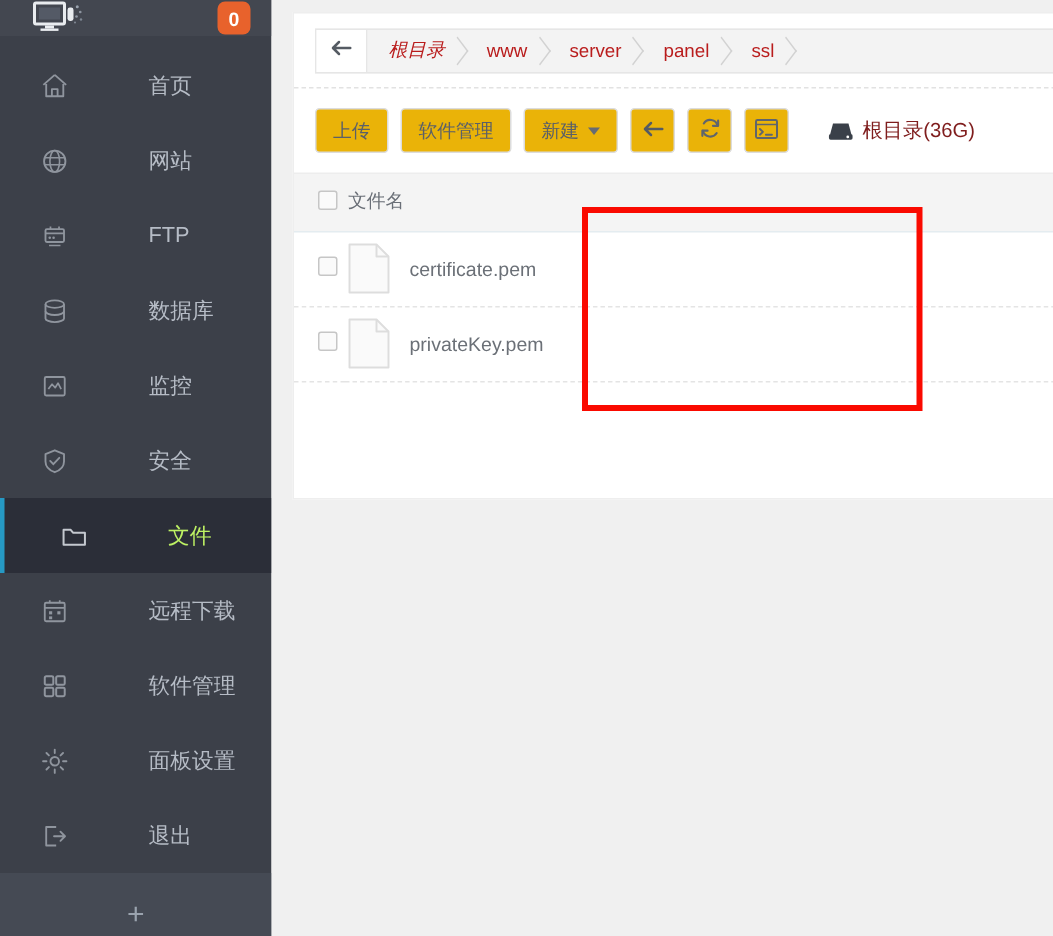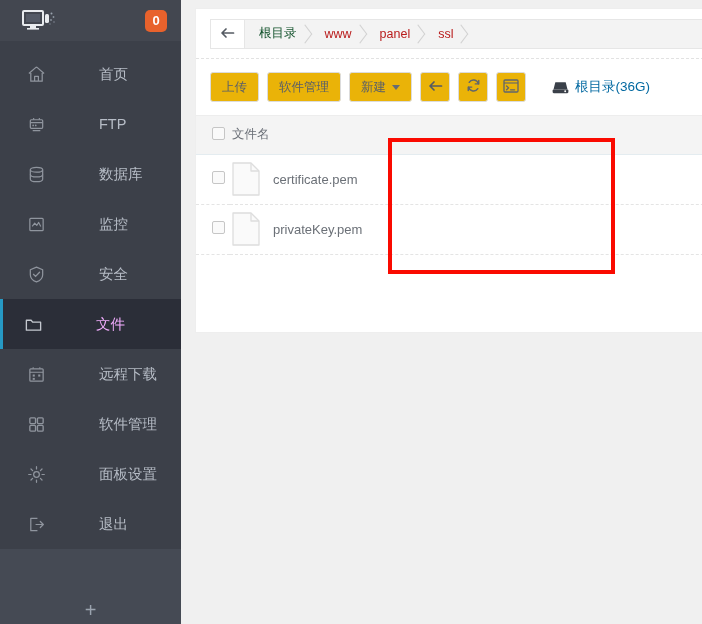--- a/index.html
+++ b/index.html
@@ -52,22 +52,22 @@
   .sb-item .ico {
     width: 22px; height: 22px;
     margin-right: 14px;
     display: flex; align-items: center; justify-content: center;
     opacity: .62;
   }
   .sb-item .ico svg { display: block; }
   .sb-item.active {
     background: #2b2e38;
     border-left-color: #2699c4;
-    color: #f0abfc;
-    padding-left: 19px;
+    color: #bef264;
+    padding-left: 35px;
   }
   .sb-item.active .ico { opacity: .85; }
   .sb-label { white-space: nowrap; }
   .sb-filler { flex: 1 1 auto; background: #3c4049; }
   .sb-bottom {
     height: 84px;
     background: #454a54;
     display: flex; align-items: flex-end; justify-content: center;
     padding-bottom: 4px;
   }
@@ -108,21 +108,21 @@
     display: flex; align-items: center; justify-content: center;
   }
   .crumb {
     display: flex; align-items: center;
     position: relative;
     padding: 0 16px 0 12px;
     font-size: 12.5px;
     color: #b91c1c;
     white-space: nowrap;
   }
-  .crumb.first { color: #14532d; padding-left: 14px; }
+  .crumb.first { color: #b91c1c; padding-left: 14px; font-style: italic; }
   .crumb::after {
     content: "";
     position: absolute;
     right: 2px; top: 50%;
     width: 11px; height: 11px;
     margin-top: -5.5px;
     border-top: 1px solid #d2d2d2;
     border-right: 1px solid #d2d2d2;
     transform: rotate(45deg) skew(8deg, 8deg);
   }
@@ -151,21 +151,21 @@
     width: 0; height: 0;
     border-left: 4px solid transparent;
     border-right: 4px solid transparent;
     border-top: 5px solid #666b73;
     margin-left: 6px;
   }
   .disk {
     display: flex; align-items: center;
     margin-left: 18px;
     font-size: 13.5px;
-    color: #0369a1;
+    color: #7f1d1d;
     white-space: nowrap;
   }
   .disk .dico { margin-right: 6px; display: flex; }
   
   .tbl { width: 100%; border-collapse: collapse; table-layout: fixed; }
   .tbl th, .tbl td {
     text-align: left;
     font-weight: normal;
     vertical-align: middle;
   }
@@ -233,20 +233,30 @@
 
       <div class="sb-item">
         <span class="ico">
           <svg width="19" height="19" viewBox="0 0 20 20">
               <path d="M10 2 L18 9 M10 2 L2 9 M4 8.5 V17 H16 V8.5 M8 17 v-5 h4 v5" fill="none" stroke="#c3c9d2" stroke-width="1.3" stroke-linejoin="round"></path>
             </svg>
         </span>
         <span class="sb-label">首页</span>
       </div>
 
+      <div class="sb-item">
+        <span class="ico">
+          <svg width="19" height="19" viewBox="0 0 20 20">
+              <circle cx="10" cy="10" r="7.5" fill="none" stroke="#c3c9d2" stroke-width="1.3"></circle>
+              <ellipse cx="10" cy="10" rx="3.4" ry="7.5" fill="none" stroke="#c3c9d2" stroke-width="1.1"></ellipse>
+              <path d="M2.7 7.5h14.6M2.7 12.5h14.6" stroke="#c3c9d2" stroke-width="1.1"></path>
+            </svg>
+        </span>
+        <span class="sb-label">网站</span>
+      </div>
 
       <div class="sb-item">
         <span class="ico">
           <svg width="19" height="19" viewBox="0 0 20 20">
               <rect x="3.5" y="5" width="13" height="9" rx="1" fill="none" stroke="#c3c9d2" stroke-width="1.3"></rect>
               <path d="M3.5 8h13M7 5V3.2M13 5V3.2M6 16.5h8" stroke="#c3c9d2" stroke-width="1.2"></path>
               <circle cx="6.5" cy="11" r=".9" fill="#c3c9d2"></circle>
               <circle cx="9.2" cy="11" r=".9" fill="#c3c9d2"></circle>
             </svg>
         </span>
@@ -354,20 +364,21 @@
         <div class="crumb-bar">
           <div class="crumb-back">
             <span>
               <svg width="15" height="12" viewBox="0 0 15 12">
                   <path d="M13.5 6H2.5M6 2L2 6l4 4" fill="none" stroke="#555b63" stroke-width="1.7" stroke-linecap="round" stroke-linejoin="round"></path>
                 </svg>
             </span>
           </div>
           <div class="crumb first">根目录</div>
           <div class="crumb">www</div>
+          <div class="crumb">server</div>
           <div class="crumb">panel</div>
           <div class="crumb">ssl</div>
         </div>
       </div>
 
       <div class="toolbar">
         <div class="btn">上传</div>
         <div class="btn">软件管理</div>
         <div class="btn">
           <span>新建</span>

